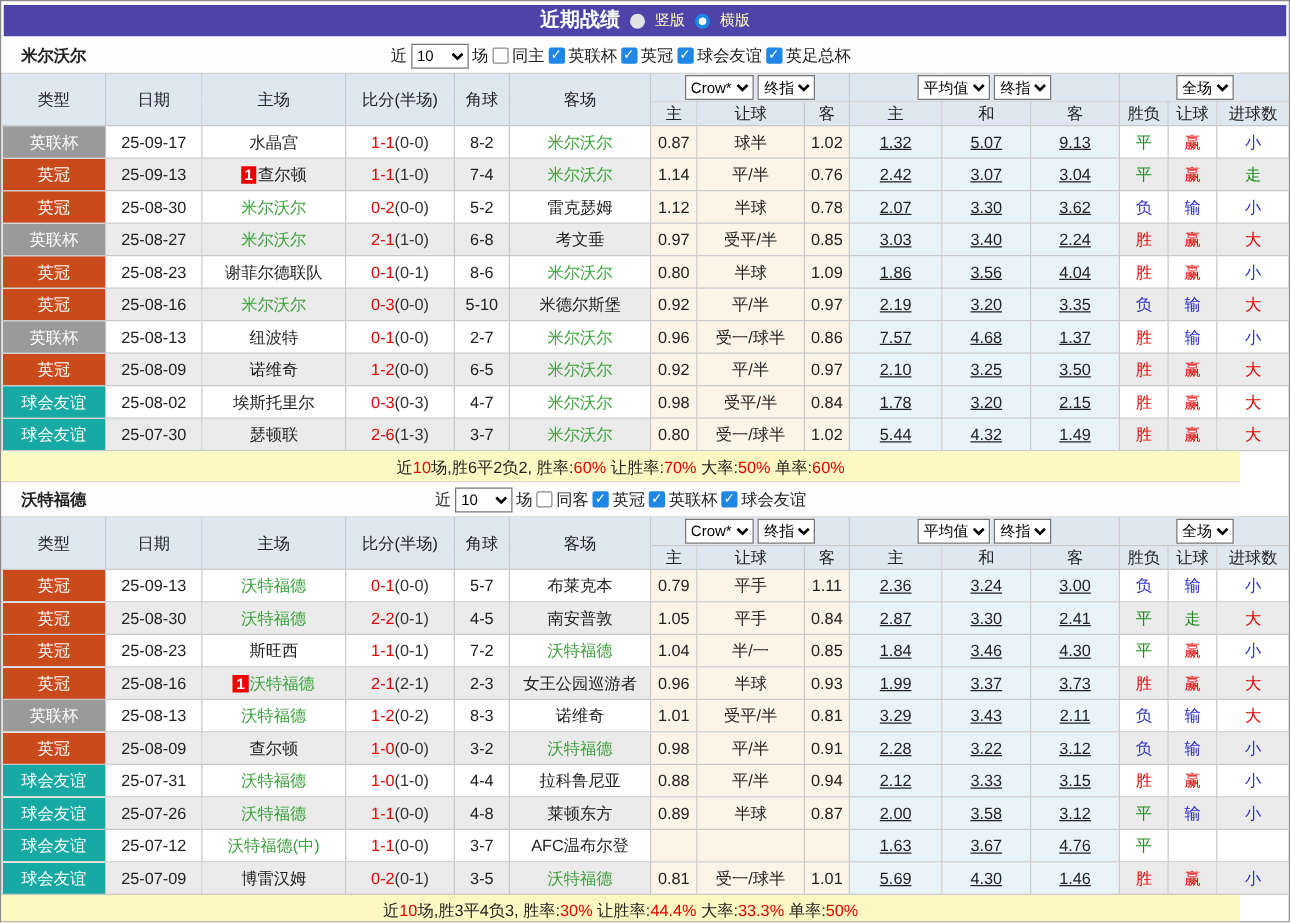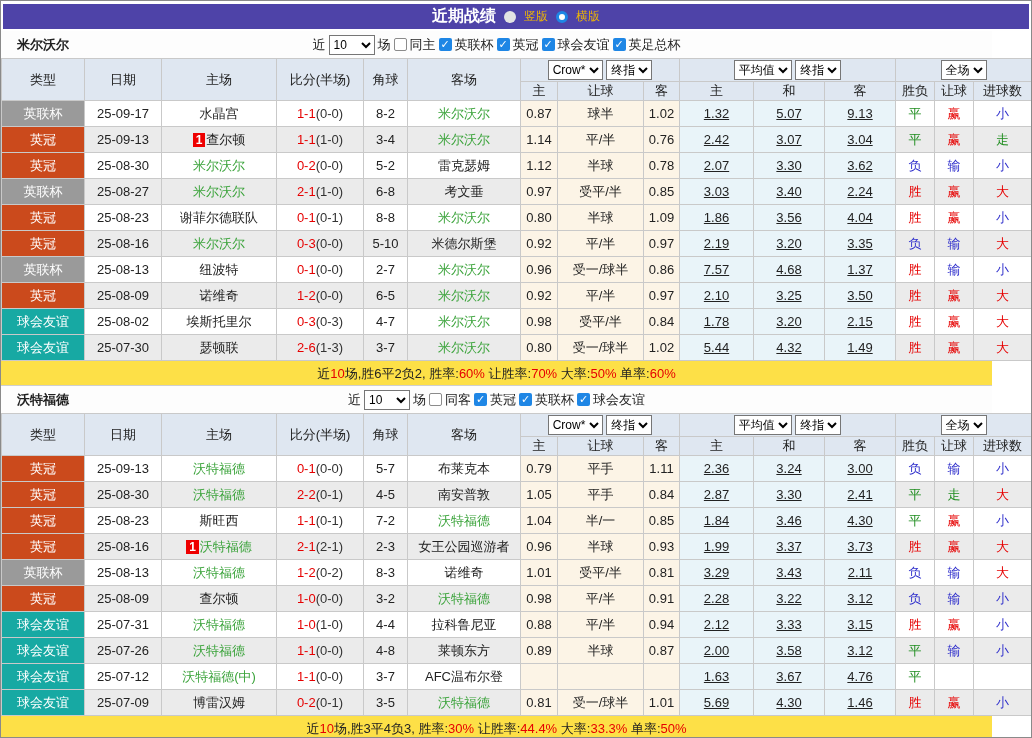--- a/index.html
+++ b/index.html
@@ -4,21 +4,21 @@
 <style>
   * { box-sizing: border-box; margin:0; padding:0; }
   body { background:#fff; font-family:"Liberation Sans","DejaVu Sans",sans-serif; }
   .page { width:1032px; height:738px; border:1px solid #8a8a8a; background:#fff; overflow:hidden; }
   .title-bar { height:25px; margin:3px 2px 2px 2px; background:#4E43A8; color:#fff;
     display:flex; align-items:center; justify-content:center; gap:8px; }
   .title-bar .ttl { font-weight:bold; font-size:16px; }
   .radio { display:inline-block; width:12px; height:12px; border-radius:50%; vertical-align:-2px; }
   .radio.r-plain { background:#e3e3e3; }
   .radio.r-checked { background:#fff; border:3px solid #1E86E5; }
-  .rlabel { font-size:12px; color:#eab308; }
+  .rlabel { font-size:12px; color:#fef9c3; }
   .section { width:991px; }
   .filter-row { position:relative; height:27px; line-height:27px; font-size:13px; color:#222; background:#fdfdfd; }
   .filter-row .team { position:absolute; left:16px; font-weight:bold; }
   .filter-row .fcenter { display:flex; justify-content:center; align-items:center; height:27px; gap:3px; }
   .sel { height:20px; font-size:12px; font-family:inherit; border:1px solid #767676; background:#fff; }
   .sel.count { width:46px; }
   .cb { display:inline-block; width:13px; height:13px; border-radius:2px; font-size:11px; line-height:13px;
     text-align:center; vertical-align:-2px; }
   .cb.on { background:#1E86E5; color:#fff; font-weight:bold; }
   .cb.off { background:#fff; border:1px solid #8b8b8b; }
@@ -30,21 +30,21 @@
   tr.alt td { background:#ebebeb; }
   td.type { color:#fff; }
   td.codds { background:#fcf4e6 !important; }
   td.ceuro { background:#e9f4f9 !important;text-decoration:underline; }
   .score { color:#E60000; }
   .half { color:#333; }
   .focus { color:#3AA33A; }
   .rank { display:inline-block; background:#EE0000; color:#fff; font-size:12px; line-height:14px;
     padding:0 3px; margin-right:1px; font-weight:bold; }
   .summary { height:25px; line-height:25px; text-align:center; font-size:13px; color:#222;
-    border-bottom:1px solid #cfcfcf; background:#fde047; }
+    border-bottom:1px solid #cfcfcf; background:#fef9c3; }
   .summary .red { color:#E60000; }
 </style>
 </head>
 <body>
 
 <div class="page">
   <div class="title-bar">
     <span class="ttl">近期战绩</span>
     <span class="radio r-plain"></span>
     <span class="rlabel">竖版</span>
@@ -129,21 +129,21 @@
               <td class="ceuro">9.13</td>
               <td style="color: rgb(29, 140, 29);">平</td>
               <td style="color: rgb(230, 0, 0);">赢</td>
               <td style="color: rgb(48, 48, 204);">小</td>
             </tr>
             <tr class="alt">
               <td class="type" style="background: rgb(203, 74, 28);">英冠</td>
               <td>25-09-13</td>
               <td><span class="rank">1</span><span class="">查尔顿</span></td>
               <td><span class="score">1-1</span><span class="half">(1-0)</span></td>
-              <td>3-4</td>
+              <td>7-4</td>
               <td><span class="focus">米尔沃尔</span></td>
               <td class="codds">1.14</td>
               <td class="codds">平/半</td>
               <td class="codds">0.76</td>
               <td class="ceuro">2.42</td>
               <td class="ceuro">3.07</td>
               <td class="ceuro">3.04</td>
               <td style="color: rgb(29, 140, 29);">平</td>
               <td style="color: rgb(230, 0, 0);">赢</td>
               <td style="color: rgb(29, 140, 29);">走</td>
@@ -180,21 +180,21 @@
               <td class="ceuro">2.24</td>
               <td style="color: rgb(230, 0, 0);">胜</td>
               <td style="color: rgb(230, 0, 0);">赢</td>
               <td style="color: rgb(230, 0, 0);">大</td>
             </tr>
             <tr class="">
               <td class="type" style="background: rgb(203, 74, 28);">英冠</td>
               <td>25-08-23</td>
               <td><span class="">谢菲尔德联队</span></td>
               <td><span class="score">0-1</span><span class="half">(0-1)</span></td>
-              <td>8-8</td>
+              <td>8-6</td>
               <td><span class="focus">米尔沃尔</span></td>
               <td class="codds">0.80</td>
               <td class="codds">半球</td>
               <td class="codds">1.09</td>
               <td class="ceuro">1.86</td>
               <td class="ceuro">3.56</td>
               <td class="ceuro">4.04</td>
               <td style="color: rgb(230, 0, 0);">胜</td>
               <td style="color: rgb(230, 0, 0);">赢</td>
               <td style="color: rgb(48, 48, 204);">小</td>

